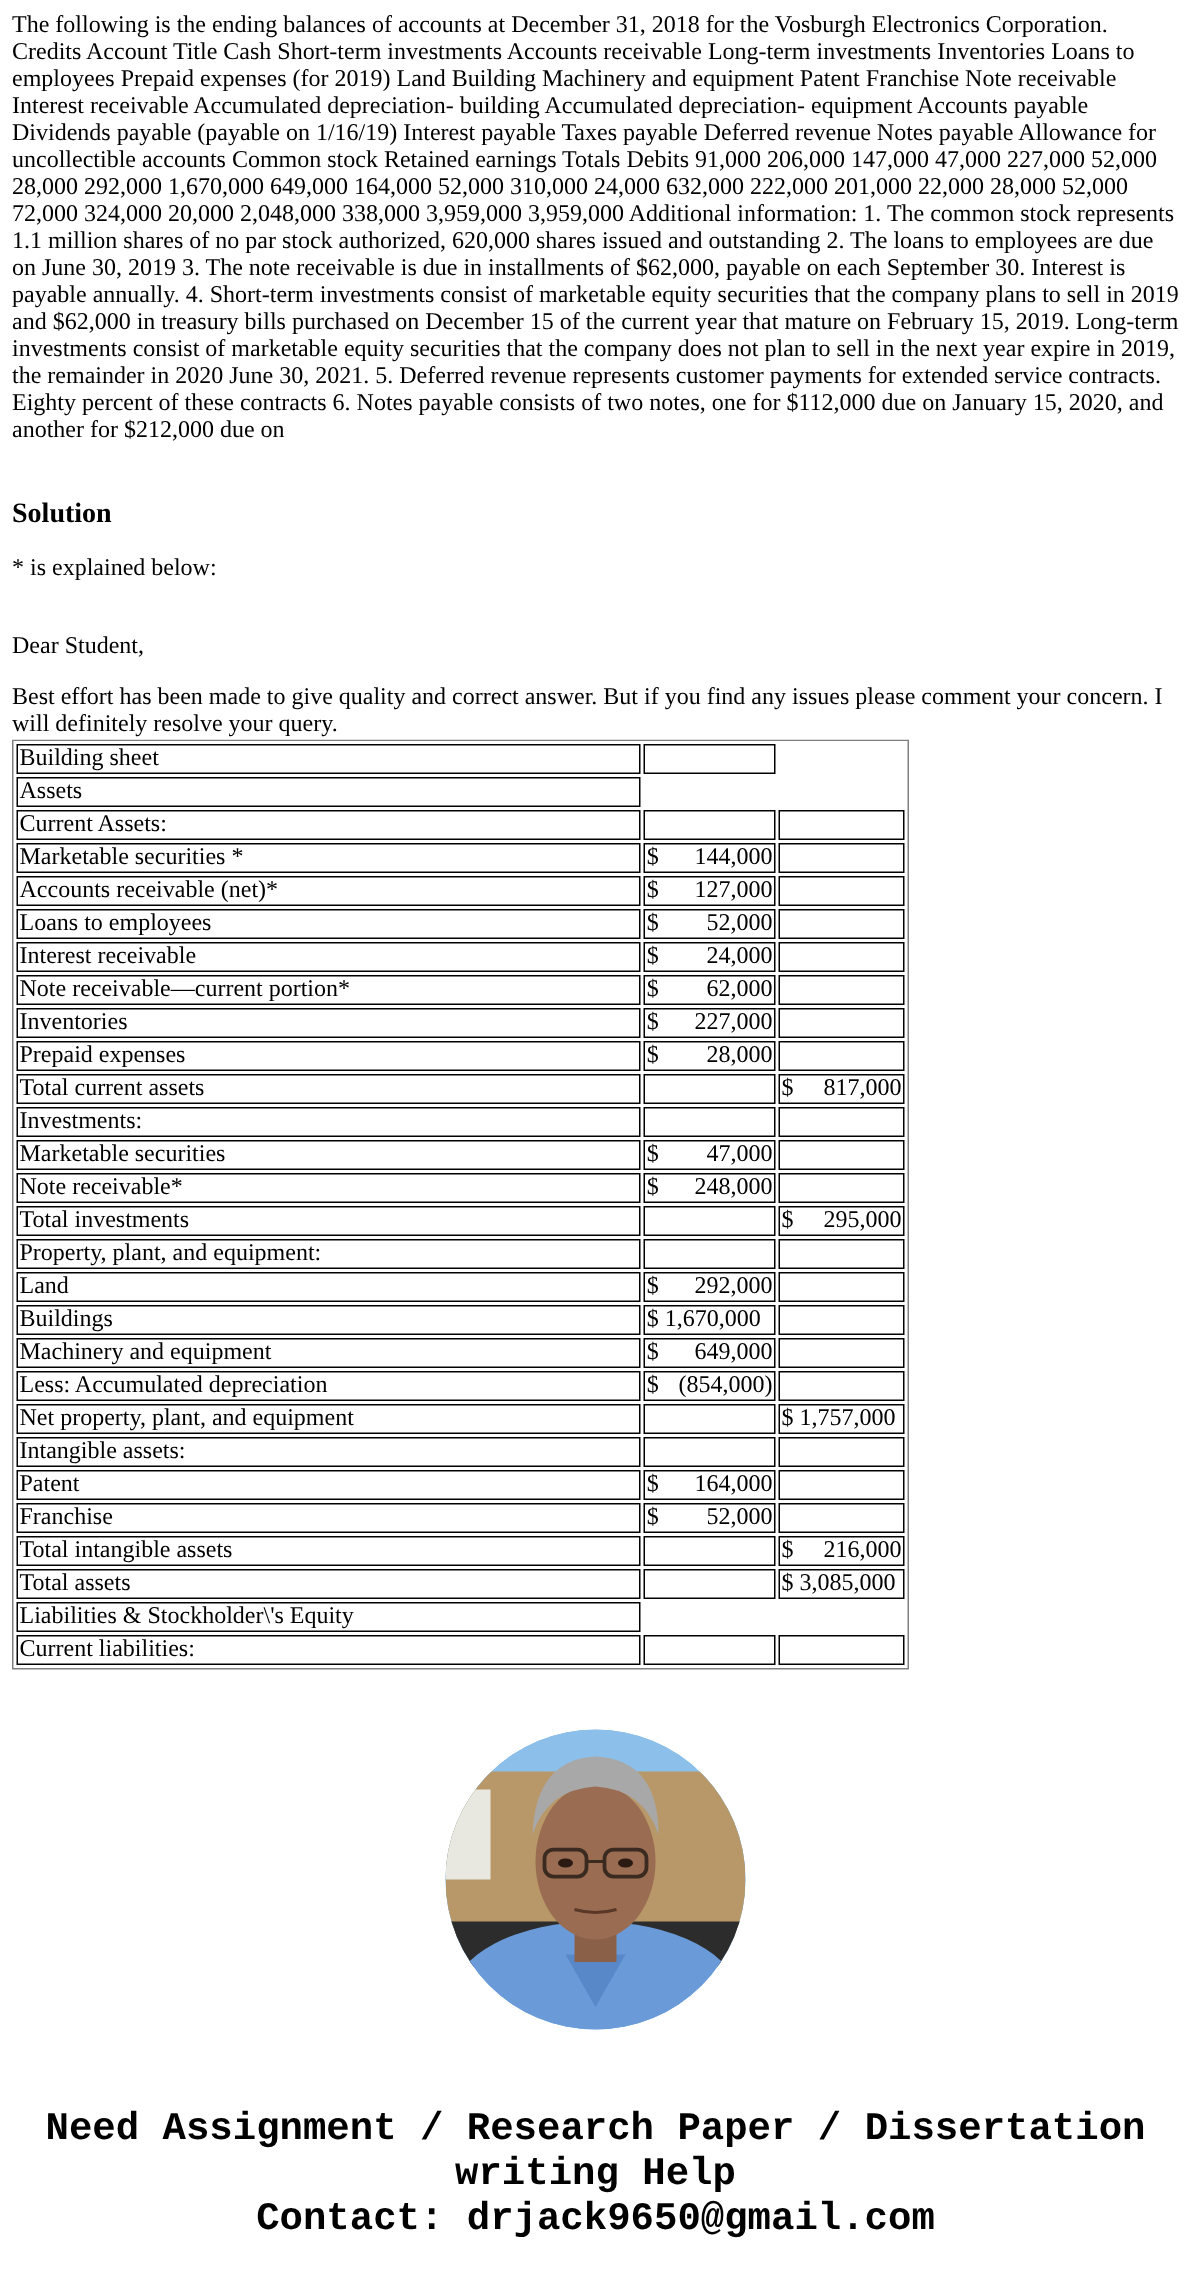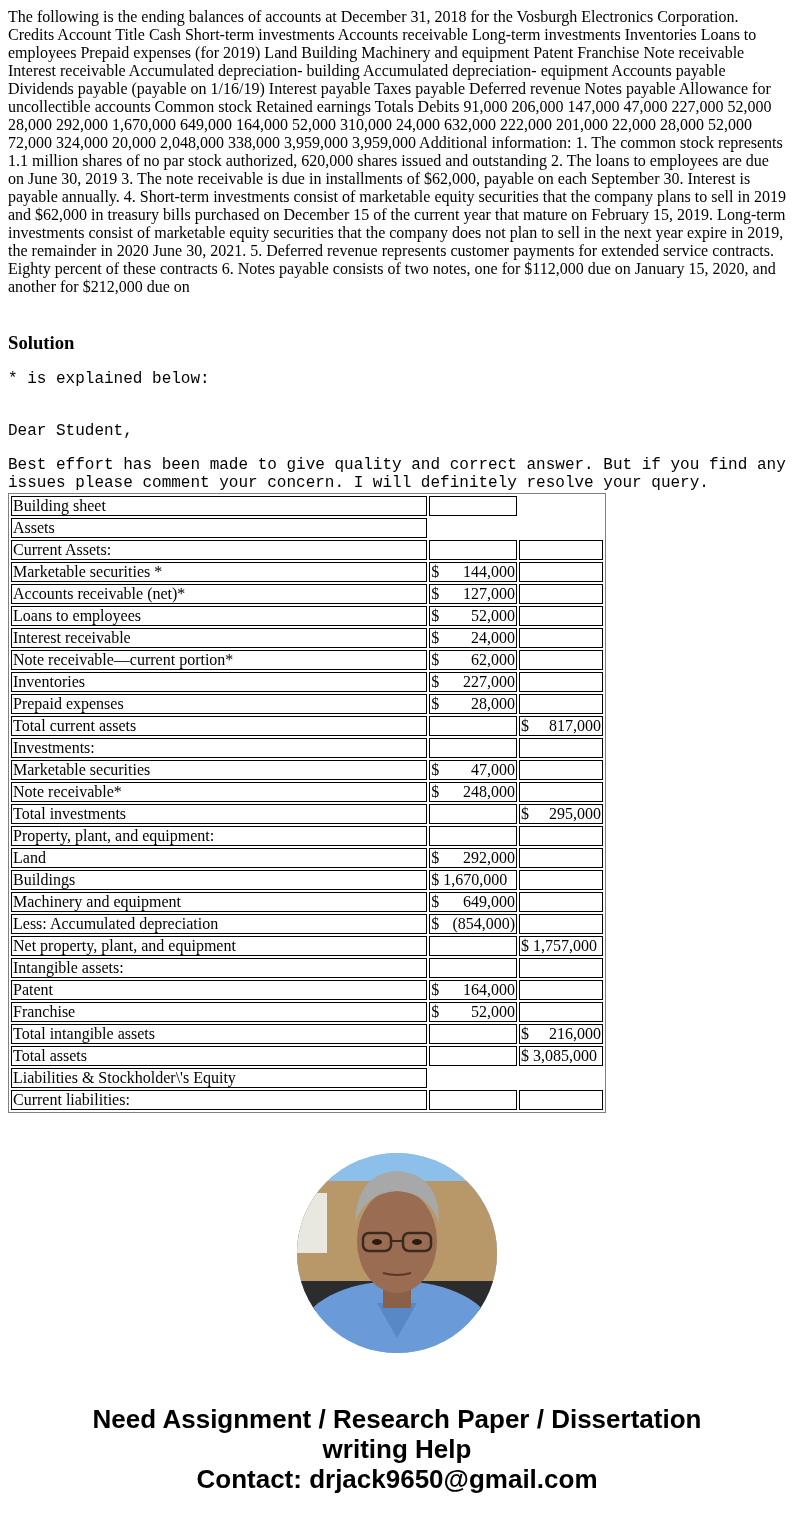--- a/index.html
+++ b/index.html
@@ -17,21 +17,21 @@
     margin: 8px 0 0 0;
     line-height: 18px;
     font-size: 16px;
   }
   h3.solution-title {
     font-size: 18.7px;
     font-weight: bold;
     margin: 36px 0 0 0;
     line-height: 22px;
   }
-  p.para { margin: 16px 0 0 0; line-height: 18px; font-family: Liberation Mono, monospace; }
+  p.para { margin: 16px 0 0 0; line-height: 18px; }
   .spacer { height: 18px; }
 
   .table-wrap {
     position: absolute;
     left: 8px;
     top: 493px;
     width: 598px;
     height: 629px;
     overflow: hidden;
   }
@@ -66,21 +66,21 @@
     border-radius: 50%;
     overflow: hidden;
     background: #7fb3e0;
   }
   .promo {
     position: absolute;
     left: 0;
     top: 1404px;
     width: 794px;
     text-align: center;
-    font-family: Liberation Sans, sans-serif;
+    font-family: Liberation Mono, monospace;
     font-weight: bold;
     font-size: 26px;
     line-height: 30px;
     color: #000;
   }
 </style>
 </head>
 <body>
 
 <div class="content">

